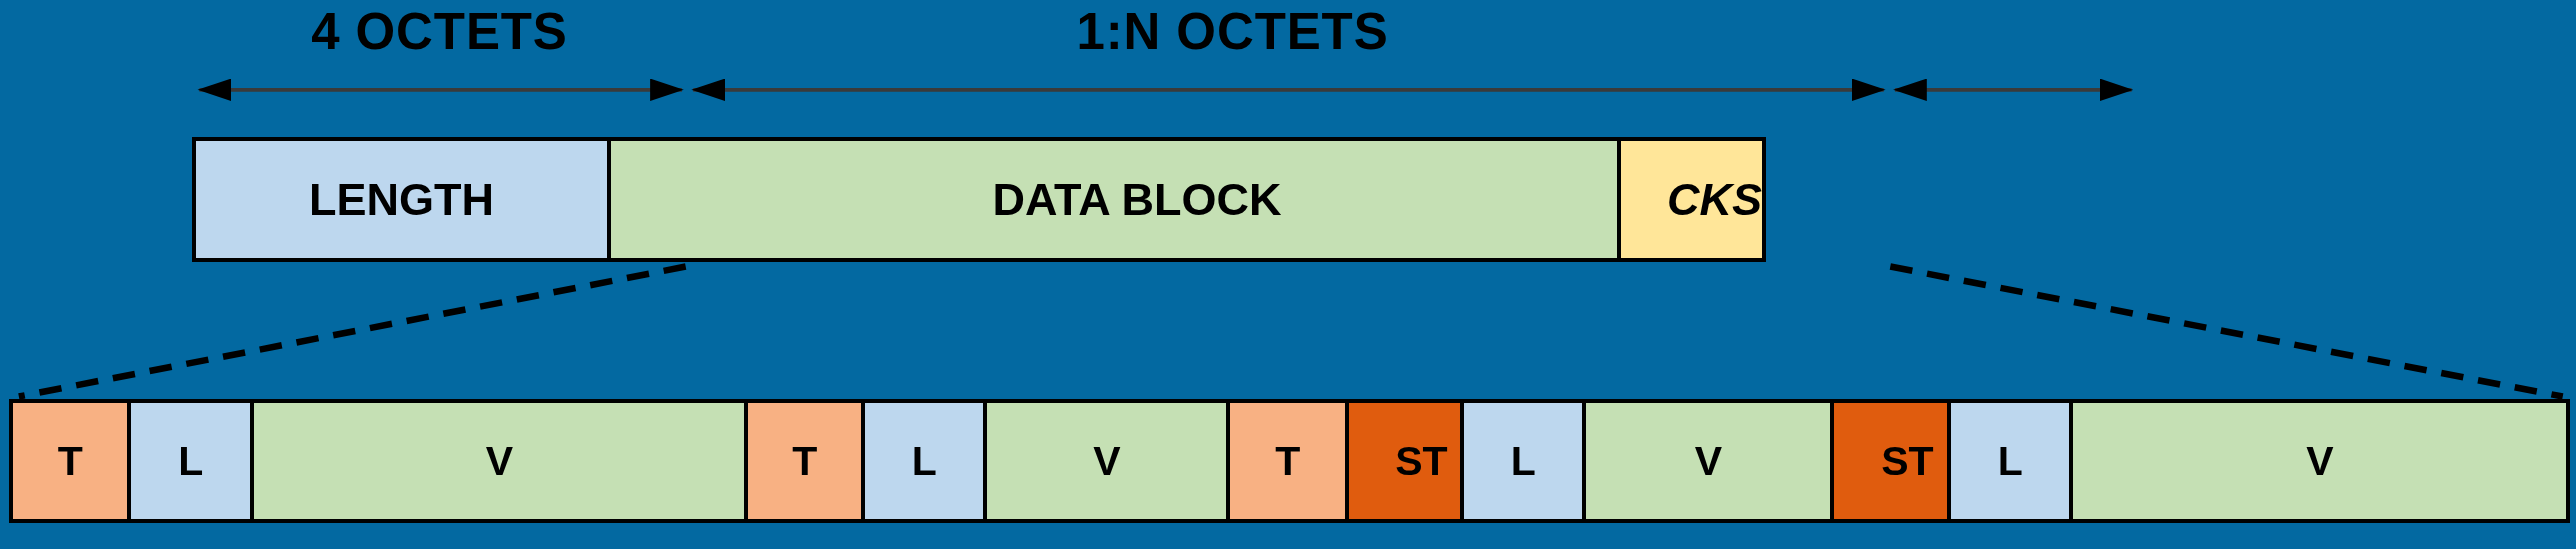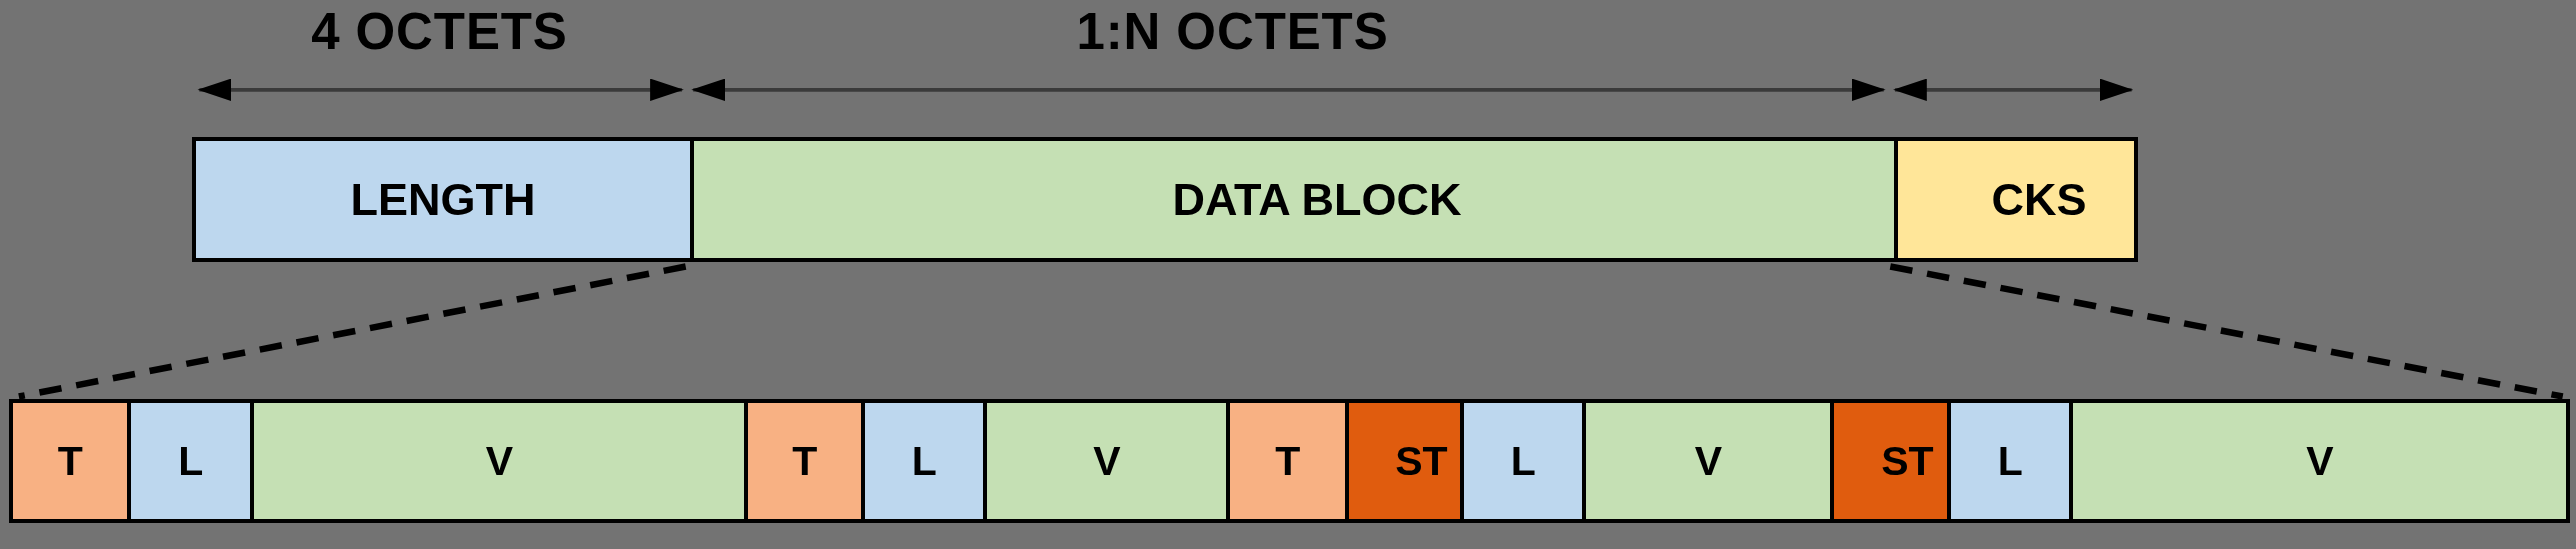--- a/index.html
+++ b/index.html
@@ -15,21 +15,21 @@
     --text: #000000;
   }
   * { margin: 0; padding: 0; box-sizing: border-box; }
   html, body { background: #ffffff; }
   body { font-family: "Liberation Sans", "DejaVu Sans", sans-serif; color: var(--text); }
 
   .stage {
     position: relative;
     width: 2576px;
     height: 549px;
-    background: #737373;
+    background: #0369a1;
     overflow: hidden;
   }
 
   .overlay {
     position: absolute;
     left: 0; top: 0;
     width: 2576px; height: 549px;
     pointer-events: none;
   }
 
@@ -46,38 +46,38 @@
     white-space: nowrap;
   }
   .dim-label-1 { left: 112px;  width: 655px; }
   .dim-label-2 { left: 905px; width: 655px; }
   .dim-label-3 { left: 1686px; width: 655px; }
 
   .frame-row {
     position: absolute;
     left: 192px;
     top: 137px;
-    width: 1946px;
+    width: 1574px;
     height: 125px;
     display: flex;
     border: 4.7px solid var(--border);
     background: #ffffff;
   }
   .frame-field {
     display: flex;
     align-items: center;
     justify-content: center;
     font-size: 45px;
     font-weight: bold;
     white-space: nowrap;
   }
   .frame-field + .frame-field { border-left: 4.7px solid var(--border); padding-left: 46px; }
   .f-length { width: 494px; background: var(--length-field); }
   .f-data   { width: 1204px; background: var(--data-block-field); }
-  .f-cks    { flex: 1; background: var(--cks-field); }
+  .f-cks    { flex: 1; background: var(--cks-field); font-style: italic; }
 
   .tlv-row {
     position: absolute;
     left: 9.4px;
     top: 399px;
     width: 2561px;
     height: 124px;
     display: flex;
     border: 4.7px solid var(--border);
     background: #ffffff;

